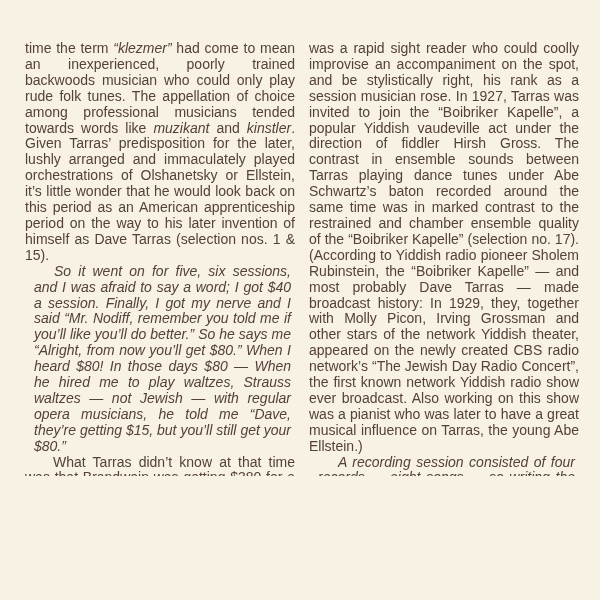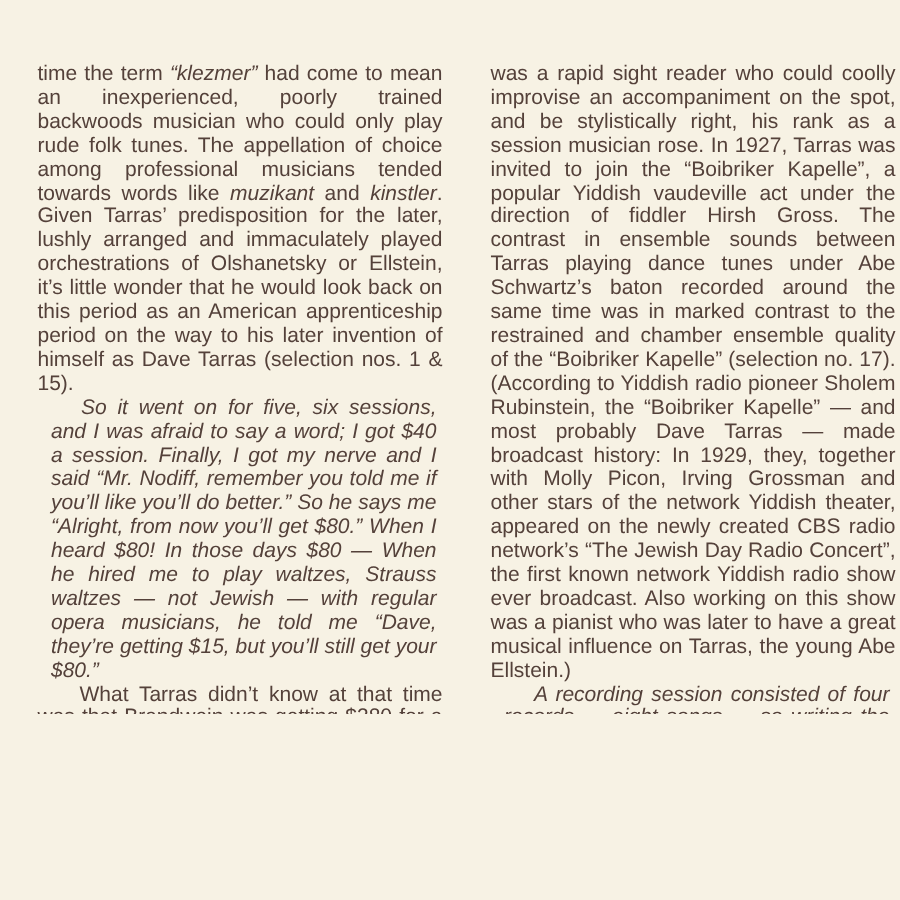--- a/index.html
+++ b/index.html
@@ -20,21 +20,21 @@
     position:relative;width:600px;height:476px;overflow:hidden;
     background:var(--paper);
   }
   .column{
     position:absolute;top:41px;width:270px;
     text-align:justify;
     font-size:14px;line-height:15.9px;
     color:var(--ink);
   }
   .column.left{left:25px;}
-  .column.right{left:327px;}
+  .column.right{left:309px;}
   .column p{margin:0;}
   .column p.indent{text-indent:28px;}
   .column p.quote{
     font-style:italic;
     margin:0 4px 0 9px;
     text-indent:20px;
   }
   .em{font-style:italic;}
   .bottom-line{
     position:absolute;left:0;top:594px;width:600px;height:2px;

